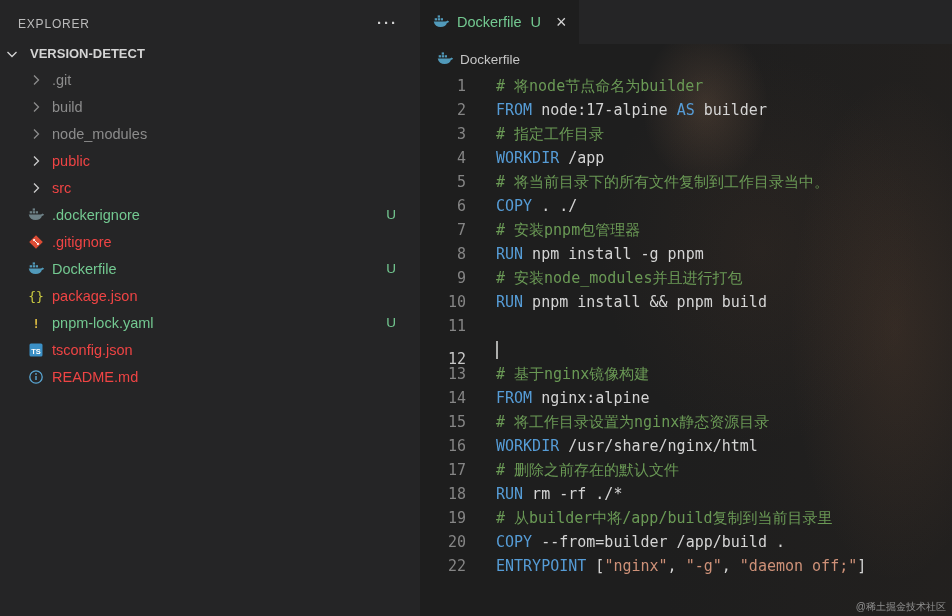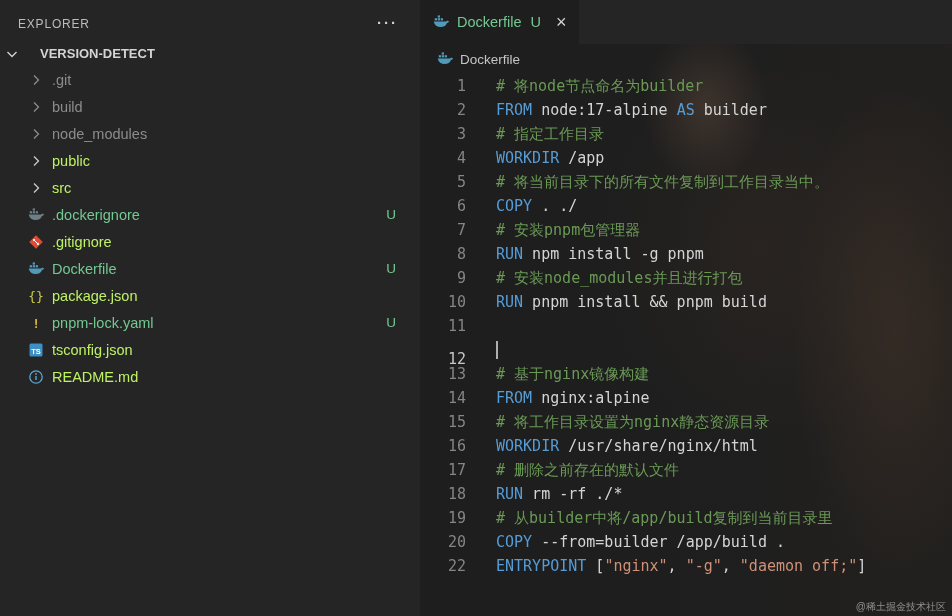--- a/index.html
+++ b/index.html
@@ -16,30 +16,30 @@
     position: absolute; left: 0; top: 0; width: 420px; height: 100%;
     background: #252526; z-index: 3;
   }
   .sb-header {
     display: flex; align-items: flex-end; justify-content: space-between;
     padding: 14px 22px 10px 18px;
     color: #bbbbbb; font-size: 12px; letter-spacing: 0.8px;
   }
   .sb-more { color: #d0d0d0; font-size: 15px; font-weight: bold; letter-spacing: 2px; cursor: pointer; }
   .section-row {
-    display: flex; align-items: center; gap: 12px;
+    display: flex; align-items: center; gap: 2px;
     height: 25px; padding-left: 4px;
     font-weight: 700; font-size: 13px; color: #d4d4d4; cursor: pointer;
   }
   .exp-row {
     display: flex; align-items: center; height: 27px; padding-left: 28px;
     font-size: 14.5px; cursor: pointer;
   }
   .exp-icon { width: 16px; height: 16px; display: flex; align-items: center; justify-content: center; margin-right: 8px; flex-shrink: 0; }
-  .exp-label.normal { color: #bef264; }
+  .exp-label.normal { color: #ef4444; }
   .exp-label.dim    { color: #8c8c8c; }
   .exp-label.green  { color: #73c991; }
   .exp-badge { margin-left: auto; margin-right: 24px; color: #73c991; font-size: 13.5px; }
 
   
   .editor-group { position: absolute; left: 420px; top: 0; right: 0; bottom: 0; background: #1e1e1e; }
   .bg-art {
     position: absolute; inset: 0; z-index: 0; pointer-events: none;
     background:
       radial-gradient(90px 115px at 285px 105px, rgba(205,150,110,0.17), transparent 70%),

